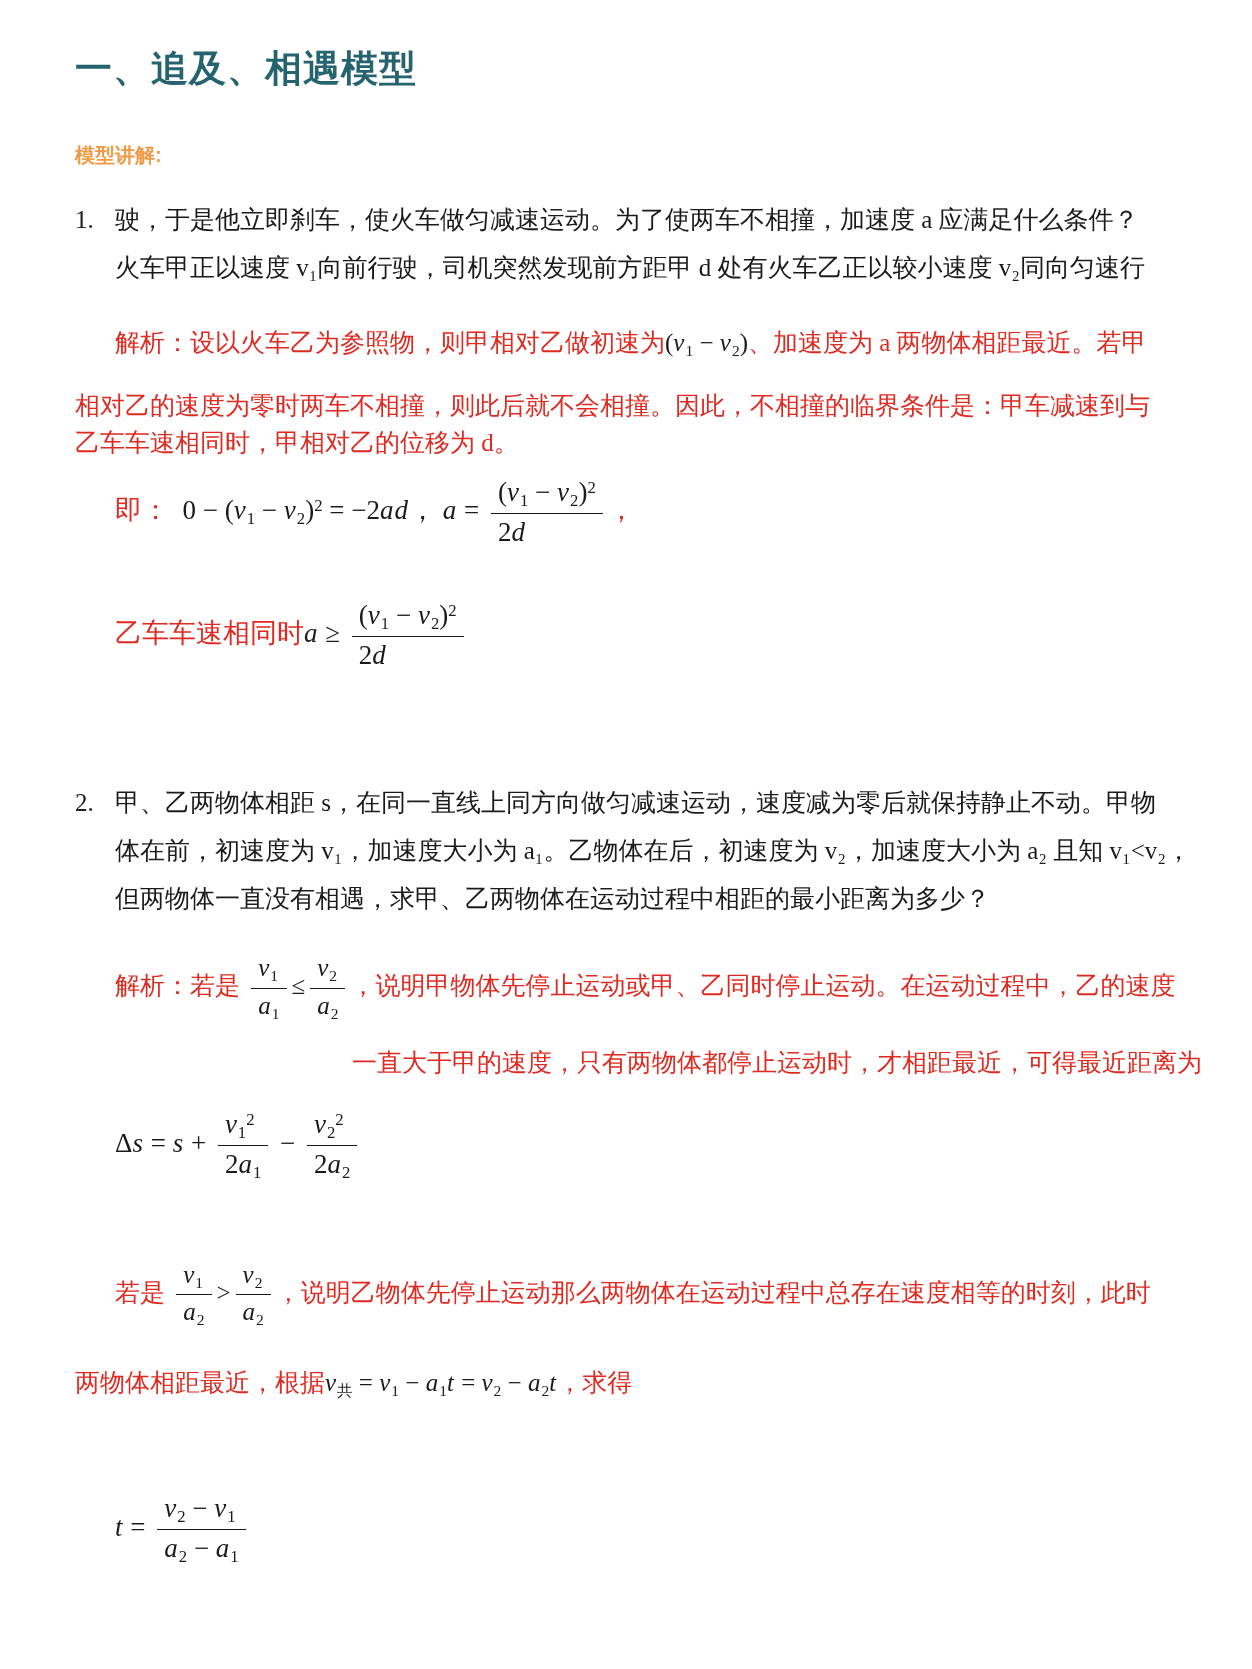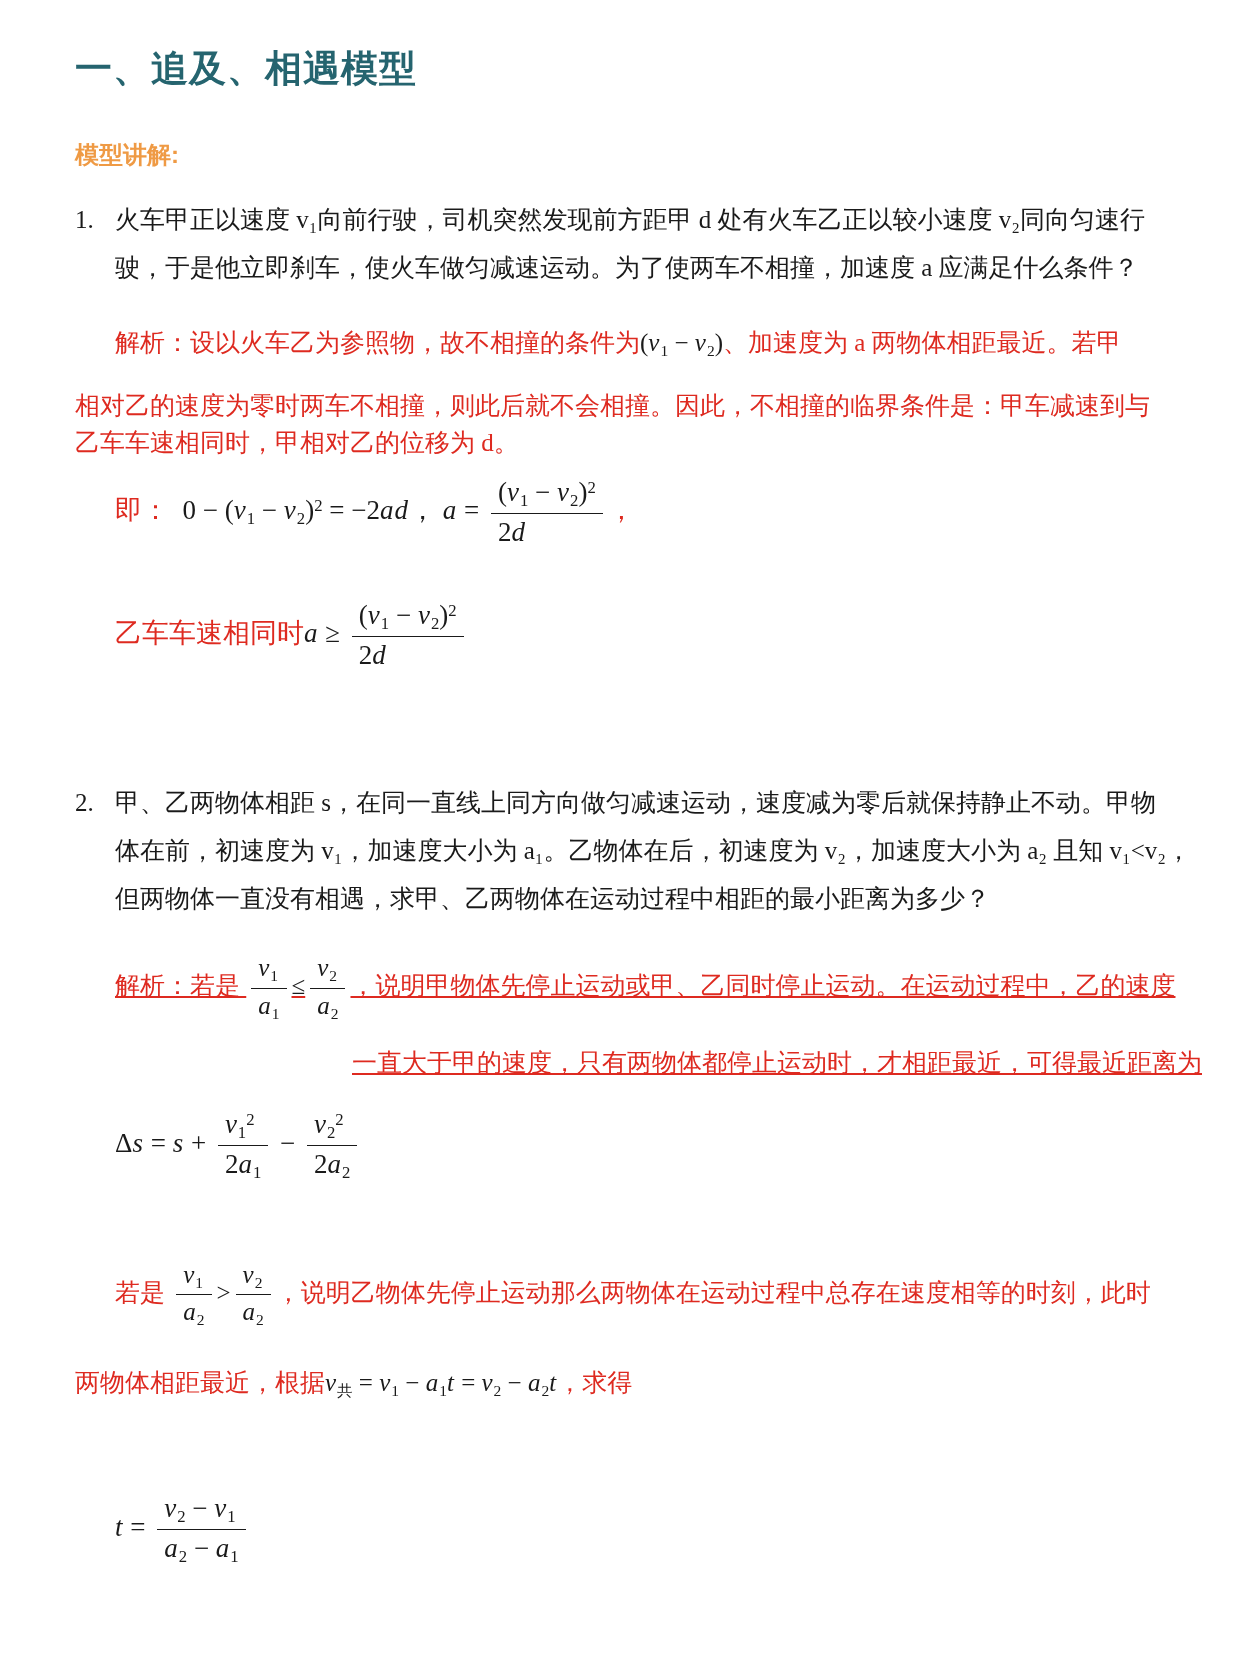--- a/index.html
+++ b/index.html
@@ -15,38 +15,38 @@
   .page{ padding:45px 50px 0 75px; width:1252px; height:1669px; }
 
   .title{
     font-family:"Liberation Sans","DejaVu Sans",sans-serif;
     font-weight:700; font-size:37px; line-height:47px; color:var(--teal);
     letter-spacing:1px;
   }
   .subheading{
     margin-top:48px;
     font-family:"Liberation Sans","DejaVu Sans",sans-serif;
-    font-weight:700; font-size:24px; line-height:30px; color:var(--orange);
+    font-weight:700; font-size:20px; line-height:30px; color:var(--orange);
   }
 
   .line{ white-space:nowrap; }
 
   .problem{ display:flex; font-size:25px; }
   .problem .pnum{ width:40px; flex:0 0 40px; line-height:48px; }
   .problem .pline{ line-height:48px; }
   #problem1{ margin-top:26px; }
   #problem2{ margin-top:107px; }
 
   .sol{ font-size:25px; color:var(--red); }
   .sol .line{ line-height:37px; }
   .indent{ padding-left:40px; }
 
   #sol1{ margin-top:30px; }
   #sol1 .l0{ line-height:42px; margin-bottom:15px; }
-  #sol2{ margin-top:30px;text-decoration:underline; }
+  #sol2{ margin-top:30px; }
   #sol2 .l0{ line-height:normal; }
   #sol2 .l1{ margin-top:21px;text-align:right; }
   #sol2b{ margin-top:76px; }
   #sol2b .l0{ line-height:normal; }
   #sol2b .l1{ margin-top:33px; line-height:40px; }
 
   .formula{ font-size:27px; padding-left:40px; white-space:nowrap; }
   #formula1{ margin-top:15px; }
   #formula2{ margin-top:50px; }
   #formula3{ margin-top:27px; }
@@ -72,27 +72,27 @@
 
 <div class="page">
 
   <h1 class="title">一、追及、相遇模型</h1>
 
   <div class="subheading">模型讲解:</div>
 
   <div class="problem" id="problem1">
     <div class="pnum">1.</div>
     <div class="pbody">
+      <div class="line pline">驶，于是他立即刹车，使火车做匀减速运动。为了使两车不相撞，加速度 a 应满足什么条件？</div>
       <div class="line pline">火车甲正以速度 v₁向前行驶，司机突然发现前方距甲 d 处有火车乙正以较小速度 v₂同向匀速行</div>
-      <div class="line pline">驶，于是他立即刹车，使火车做匀减速运动。为了使两车不相撞，加速度 a 应满足什么条件？</div>
     </div>
   </div>
 
   <div class="sol" id="sol1">
-    <div class="line l0 indent"><span class="txt red">解析：设以火车乙为参照物，故不相撞的条件为</span><span class="math">(<i>v</i><sub>1</sub> − <i>v</i><sub>2</sub>)</span><span class="txt red">、加速度为 a 两物体相距最近。若甲</span></div>
+    <div class="line l0 indent"><span class="txt red">解析：设以火车乙为参照物，则甲相对乙做初速为</span><span class="math">(<i>v</i><sub>1</sub> − <i>v</i><sub>2</sub>)</span><span class="txt red">、加速度为 a 两物体相距最近。若甲</span></div>
     <div class="line"><span class="txt red">相对乙的速度为零时两车不相撞，则此后就不会相撞。因此，不相撞的临界条件是：甲车减速到与</span></div>
     <div class="line"><span class="txt red">乙车车速相同时，甲相对乙的位移为 d。</span></div>
   </div>
 
   <div class="formula" id="formula1"><span class="txt red">即：</span><span class="math">&nbsp;&nbsp;0 − (<i>v</i><sub>1</sub> − <i>v</i><sub>2</sub>)<sup>2</sup> = −2<i>a</i><i>d</i>，&nbsp;</span><span class="math"><i>a</i> = </span><span class="fr"><span class="nu">(<i>v</i><sub>1</sub> − <i>v</i><sub>2</sub>)<sup>2</sup></span><span class="de">2<i>d</i></span></span><span class="txt red">，</span></div>
 
   <div class="formula" id="formula2"><span class="txt red">乙车车速相同时</span><span class="math"><i>a</i> ≥ </span><span class="fr"><span class="nu">(<i>v</i><sub>1</sub> − <i>v</i><sub>2</sub>)<sup>2</sup></span><span class="de">2<i>d</i></span></span></div>
 
   <div class="problem" id="problem2">
     <div class="pnum">2.</div>

